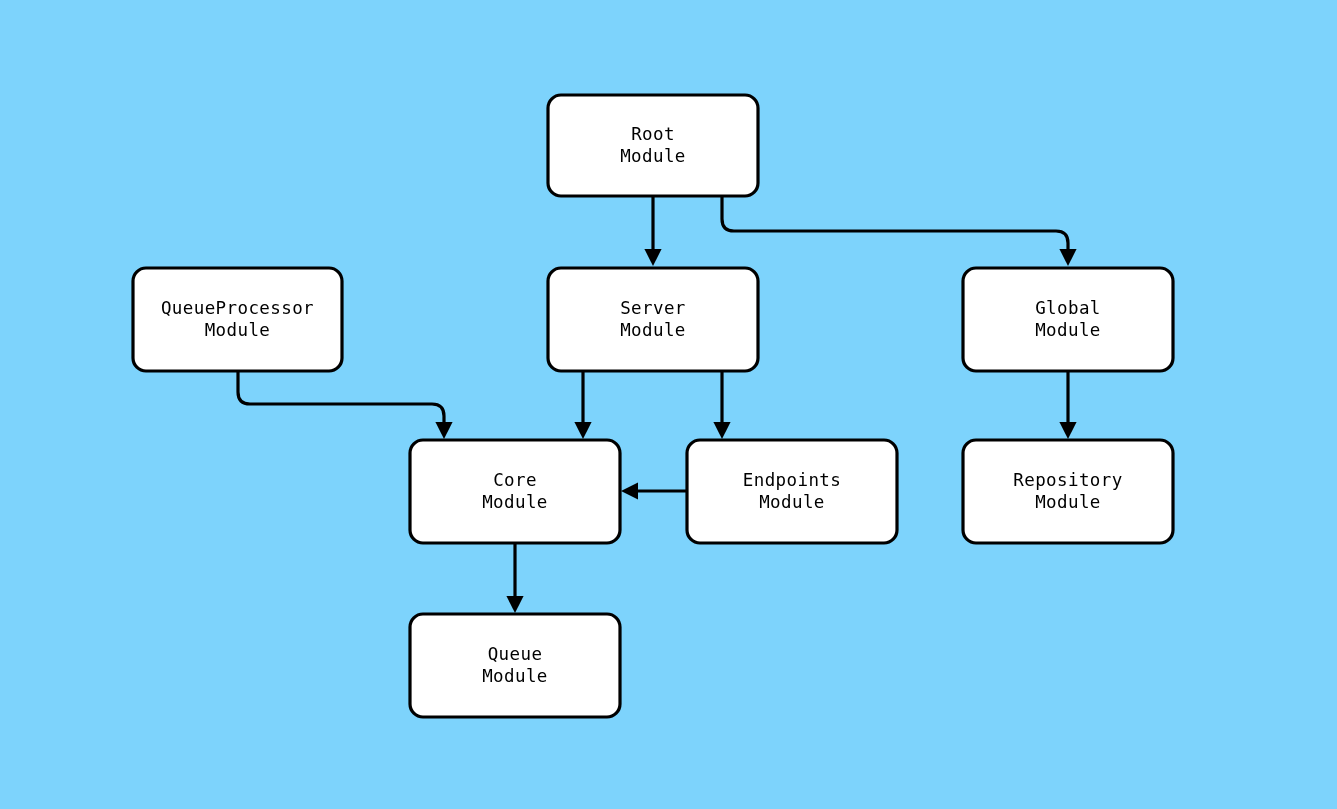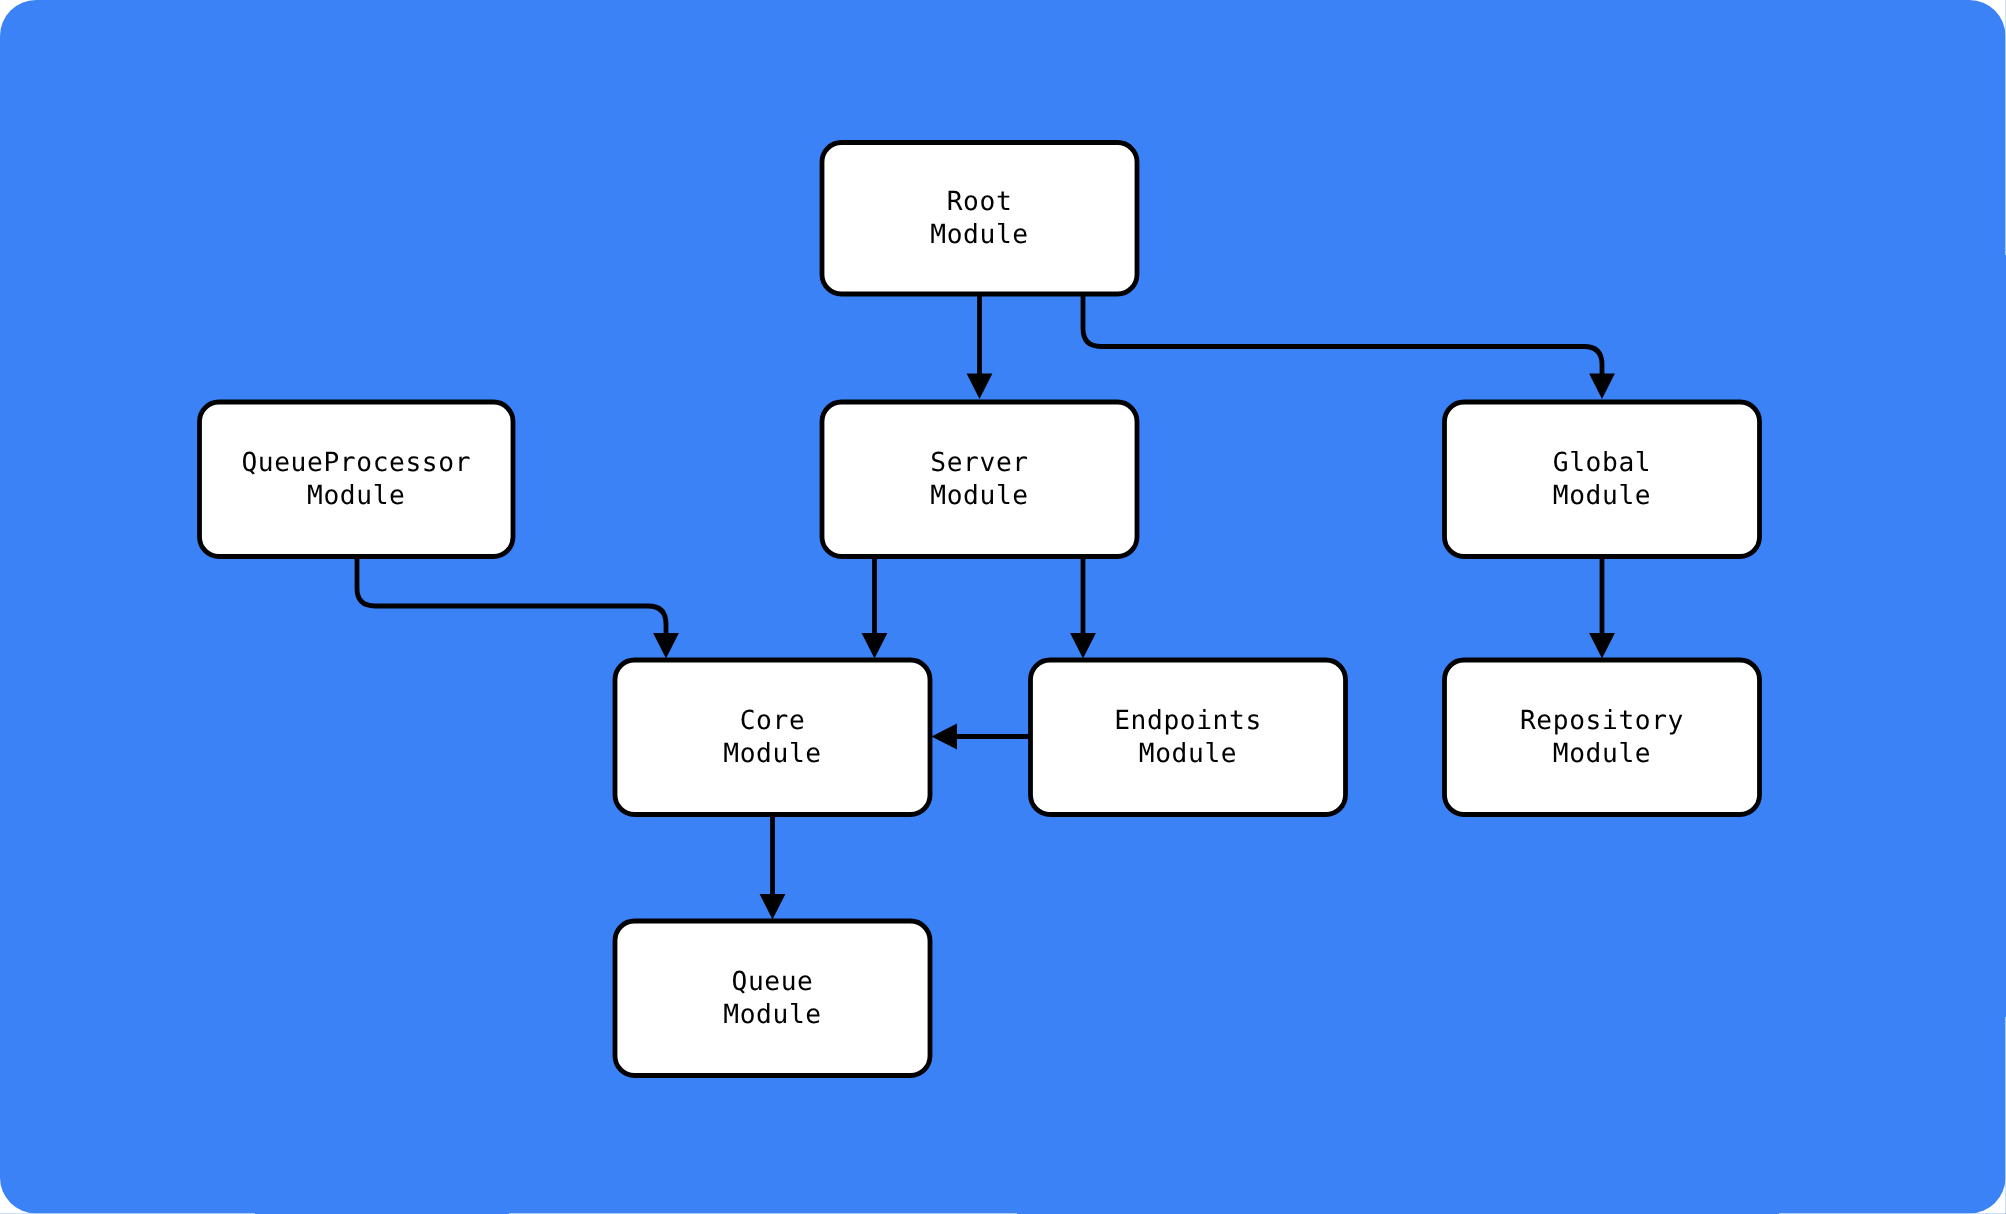--- a/index.html
+++ b/index.html
@@ -10,22 +10,21 @@
   body {
     width: 1337px;
     height: 809px;
     overflow: hidden;
     font-family: "DejaVu Sans Mono", "Liberation Mono", monospace;
   }
   #diagram-root {
     position: relative;
     width: 1337px;
     height: 809px;
-    background: #3b82f6;
-    border-radius: 24px;
+    background: #7dd3fc;
   }
   svg#graph {
     position: absolute;
     top: 0;
     left: 0;
     width: 1337px;
     height: 809px;
     display: block;
   }
   .node-rect {

